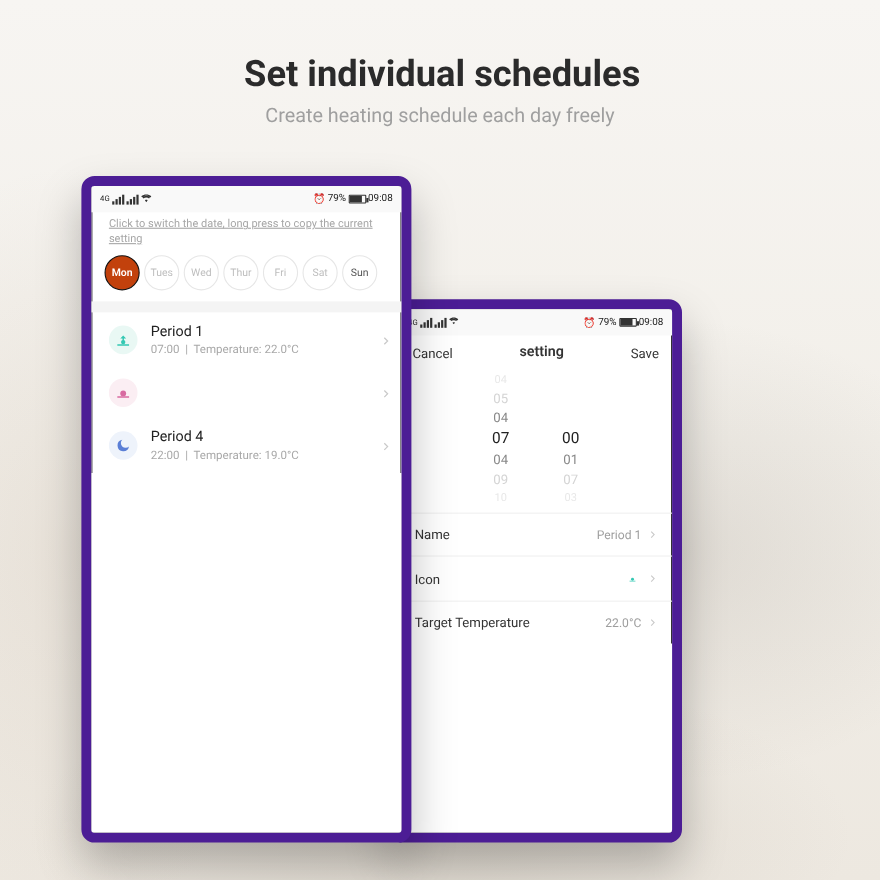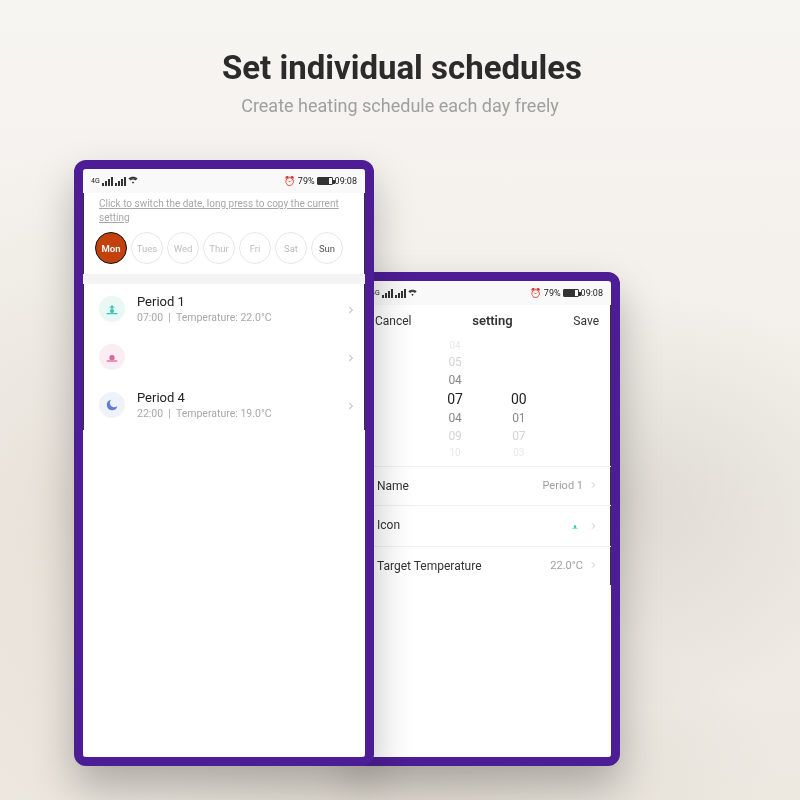--- a/index.html
+++ b/index.html
@@ -103,21 +103,21 @@
     padding: 4px 0 8px; text-align:center;
     display:flex; justify-content:center; gap:48px;
   }
   .pcol{display:flex;flex-direction:column;gap:4px;font-size:12px;color:#cfcfcf;}
   .pcol .faint1{color:#e8e8e8;font-size:10px}
   .pcol .faint2{color:#d4d4d4;font-size:12px}
   .pcol .near{color:#888;font-size:12px}
   .pcol .sel{color:#222;font-size:14px;font-weight:400}
 
   .row{
-    display:flex; justify-content:space-between; align-items:flex-start;
+    display:flex; justify-content:space-between; align-items:flex-end;
     padding: 12px 14px; font-size:12px; color:#333;
     border-top:1px solid #f0f0f0;
     gap:43px;
   }
   .row .right{display:flex;align-items:center;gap:6px;color:#9e9e9e;font-size:11px}
   .row .right svg{width:8px;height:8px;color:#c9c9c9}
   .tiny-sun{width:16px;height:16px;display:flex;align-items:center;justify-content:center}
 
   .phone .flexfill{flex:1;background:#fff}
 </style>

